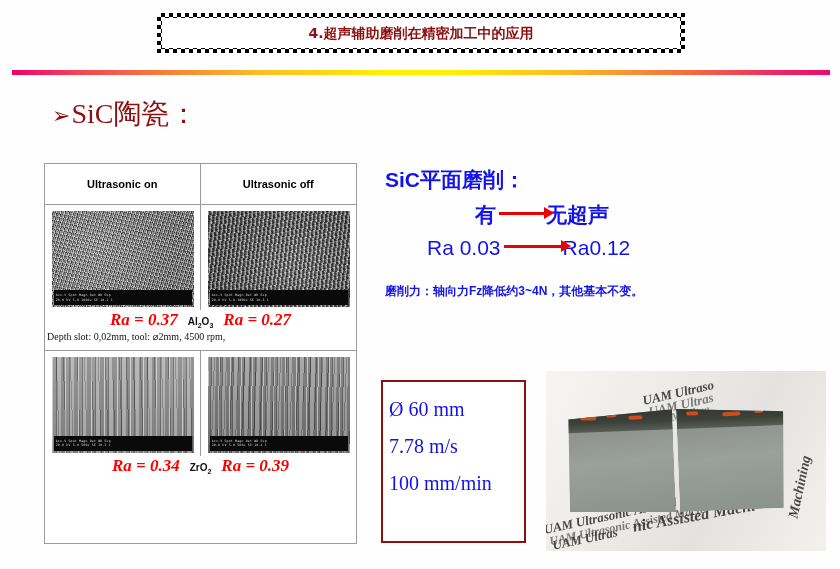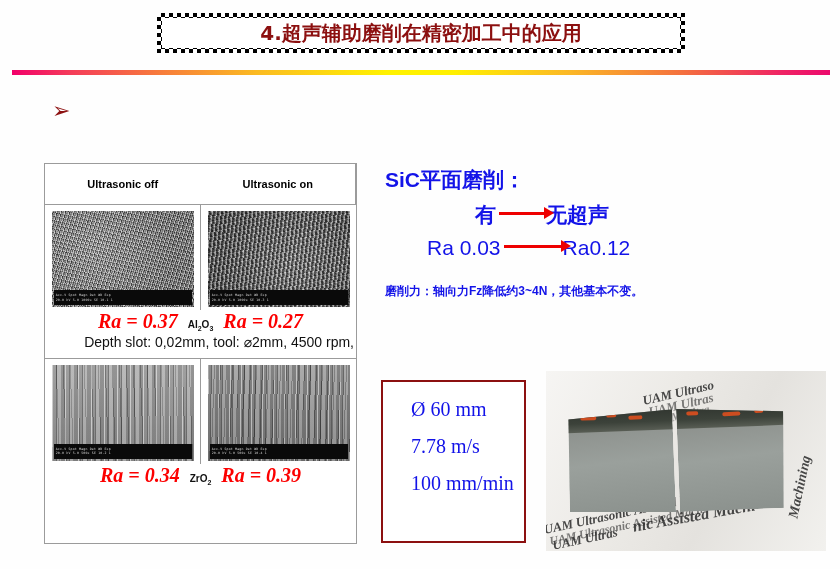--- a/index.html
+++ b/index.html
@@ -36,21 +36,21 @@
     width: 100%;
     height: 100%;
     background: #ffffff;
     display: flex;
     align-items: center;
     justify-content: center;
   }
   #title-text {
     font-family: "DejaVu Sans", sans-serif;
     font-weight: bold;
-    font-size: 20px;
+    font-size: 14px;
     color: #8c1010;
     letter-spacing: 0px;
     white-space: nowrap;
     line-height: 1;
   }
 
   
   #gradient-rule {
     position: absolute;
     left: 12px;
@@ -216,35 +216,35 @@
     display: flex;
     align-items: baseline;
     justify-content: center;
     gap: 10px;
     margin-top: 1px;
   }
   .ra-value {
     font-family: "Liberation Serif", serif;
     font-style: italic;
     font-weight: bold;
-    font-size: 20px;
+    font-size: 17px;
     color: #fc0000;
     line-height: 1.05;
   }
   .material-label {
     font-family: "Liberation Sans", sans-serif;
     font-weight: bold;
     font-size: 10px;
     color: #111111;
   }
   .material-label sub { font-size: 7px; }
   .params {
-    text-align: right;
-    font-family: Liberation Sans, sans-serif;
-    font-size: 14px;
+    text-align: left;
+    font-family: Liberation Serif, serif;
+    font-size: 10px;
     color: #111111;
     line-height: 1.35;
     padding: 1px 2px 6px 2px;
   }
 
   
   #right-col {
     position: absolute;
     left: 385px;
     top: 168px;
@@ -306,21 +306,21 @@
   
   #param-box {
     position: absolute;
     left: 381px;
     top: 380px;
     width: 145px;
     height: 163px;
     box-sizing: border-box;
     border: 2px solid #8c1010;
     background: #ffffff;
-    padding: 9px 0 0 28px;
+    padding: 9px 0 0 6px;
   }
   .param-line {
     font-family: "Liberation Serif", serif;
     font-size: 20px;
     color: #1313e8;
     line-height: 1.85;
   }
 
   
   #sample-photo {
@@ -396,30 +396,31 @@
 <div id="title-banner">
   <div id="title-inner">
     <span id="title-text">4.超声辅助磨削在精密加工中的应用</span>
   </div>
 </div>
 
 <div id="gradient-rule"></div>
 
 <div id="section-heading">
   <span id="section-bullet">➢</span>
+  <span id="section-label">SiC陶瓷：</span>
 </div>
 
 <div id="comparison-table">
 
   <div class="tbl-row header-row">
+    <div class="tbl-cell left">
+      <div class="header-cell">Ultrasonic on</div>
+    </div>
     <div class="tbl-cell">
       <div class="header-cell">Ultrasonic off</div>
-    </div>
-    <div class="tbl-cell left">
-      <div class="header-cell">Ultrasonic on</div>
     </div>
   </div>
 
   <div class="block-row">
     <div class="media-pair">
       <div class="media-cell left">
         <div class="sem">
           <div class="sem-grain"></div>
           <div class="sem-scale"></div>
           <div class="sem-bar">

